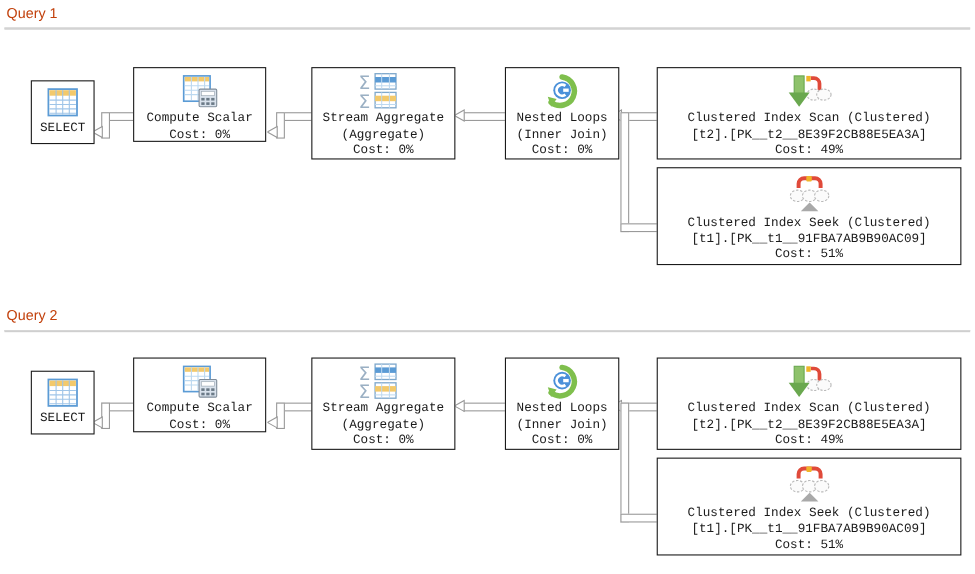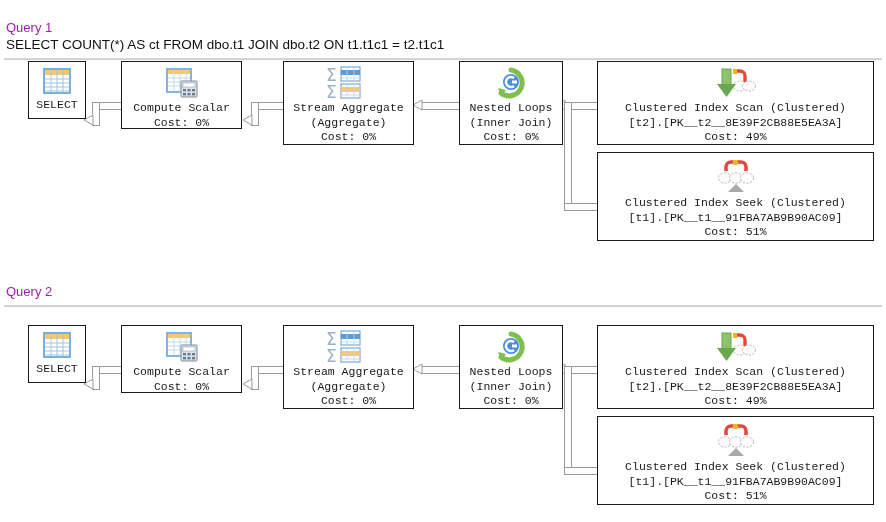--- a/index.html
+++ b/index.html
@@ -6,23 +6,22 @@
   body{
     width:886px;height:522px;
     background:#ffffff;
     font-family:"Liberation Sans", sans-serif;
     overflow:hidden;
     position:relative;
   }
   .query-block{position:relative;}
   .q-title{
     font-family:"Liberation Sans", sans-serif;
-    font-size:13px;color:#a21caf;line-height:16px;
+    font-size:13px;color:#c2410c;line-height:16px;
     padding-left:6px;
-    margin-top:16px;
   }
   .q-sql{
     font-family:"Liberation Sans", sans-serif;
     font-size:13.5px;color:#111;line-height:17px;
     padding-left:6px;white-space:nowrap;
   }
   .divider{
     height:1px;background:#cfcfcf;border-top:1px solid #d6d6d6;
     margin:5px 4px 0 4px;
   }
@@ -35,36 +34,35 @@
     background:#ffffff;
     font-family:"Liberation Mono","DejaVu Sans Mono",monospace;
     font-size:11.5px;
     color:#1a1a1a;
     text-align:center;
     line-height:14.5px;
     padding-top:3px;
   }
   .node .icon-wrap{height:36px;display:flex;align-items:center;justify-content:center;}
   .node .lbl{display:block;white-space:nowrap;}
-  .node.select-node{padding-top:2px;}
+  .node.select-node{padding-top:2px;margin-top:12px;}
   .node.select-node .icon-wrap{height:34px;}
 
   
   .conn{position:absolute;}
   .conn .bar{position:absolute;background:#ffffff;border:1px solid #9a9a9a;}
 
   
   .ico{display:block;}
 </style>
 </head>
 <body>
 
 <div class="query-block" style="position:absolute;left:0;top:4px;width:886px;">
   <div class="q-title">Query 1</div>
-  <div class="q-sql">SELECT COUNT(*) AS ct FROM dbo.t1 JOIN dbo.t2 ON t1.t1c1 = t2.t1c1</div>
   <div class="divider"></div>
 </div>
 
 <div class="plan" style="position:absolute;left:0;top:55px;">
 
   <div class="conn" style="left:86px;top:47px;width:35px;height:22px;">
     <div class="bar" style="left:6px;top:0px;width:29px;height:6px;"></div>
     <div class="bar" style="left:6px;top:0px;width:6px;height:22px;"></div>
     <svg width="10" height="12" style="position:absolute;left:-2px;top:12px;">
       <polygon points="0,6 9,1 9,11" fill="#ffffff" stroke="#9a9a9a" stroke-width="1"></polygon>
@@ -215,21 +213,21 @@
         </g>
         <polygon points="22,26 30,34 14,34" fill="#a9a9a9"></polygon>
       </svg>
     </div>
     <span class="lbl">Clustered Index Seek (Clustered)</span>
     <span class="lbl">[t1].[PK__t1__91FBA7AB9B90AC09]</span>
     <span class="lbl">Cost: 51%</span>
   </div>
 </div>
 
-<div class="query-block" style="position:absolute;left:0;top:268px;width:886px;">
+<div class="query-block" style="position:absolute;left:0;top:279px;width:886px;">
   <div class="q-title">Query 2</div>
   <div class="divider"></div>
 </div>
 
 <div class="plan" style="position:absolute;left:0;top:319px;">
 
   <div class="conn" style="left:86px;top:47px;width:35px;height:22px;">
     <div class="bar" style="left:6px;top:0px;width:29px;height:6px;"></div>
     <div class="bar" style="left:6px;top:0px;width:6px;height:22px;"></div>
     <svg width="10" height="12" style="position:absolute;left:-2px;top:12px;">

